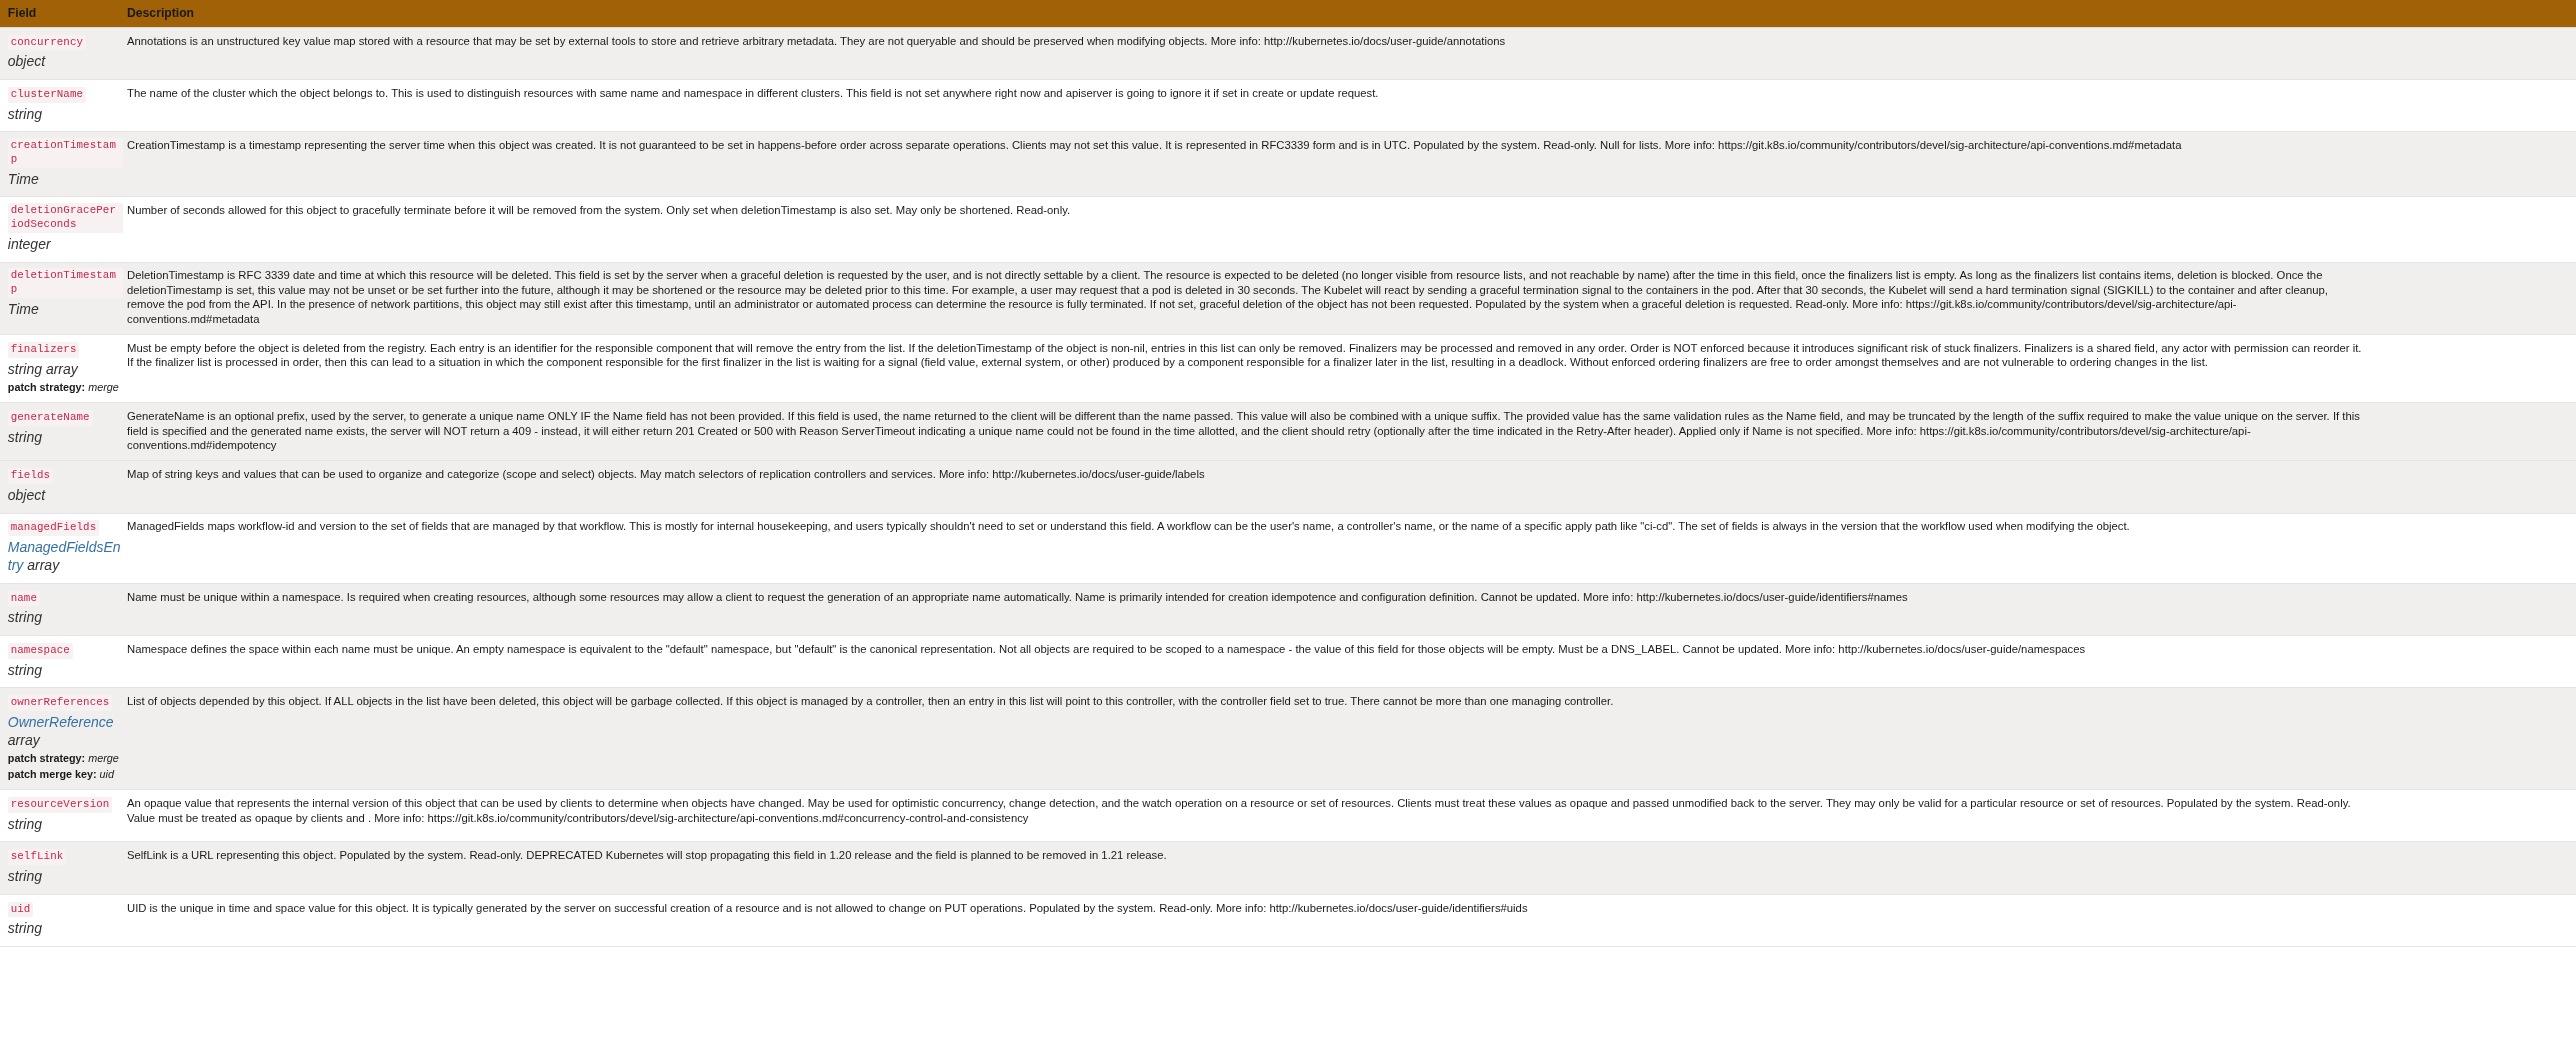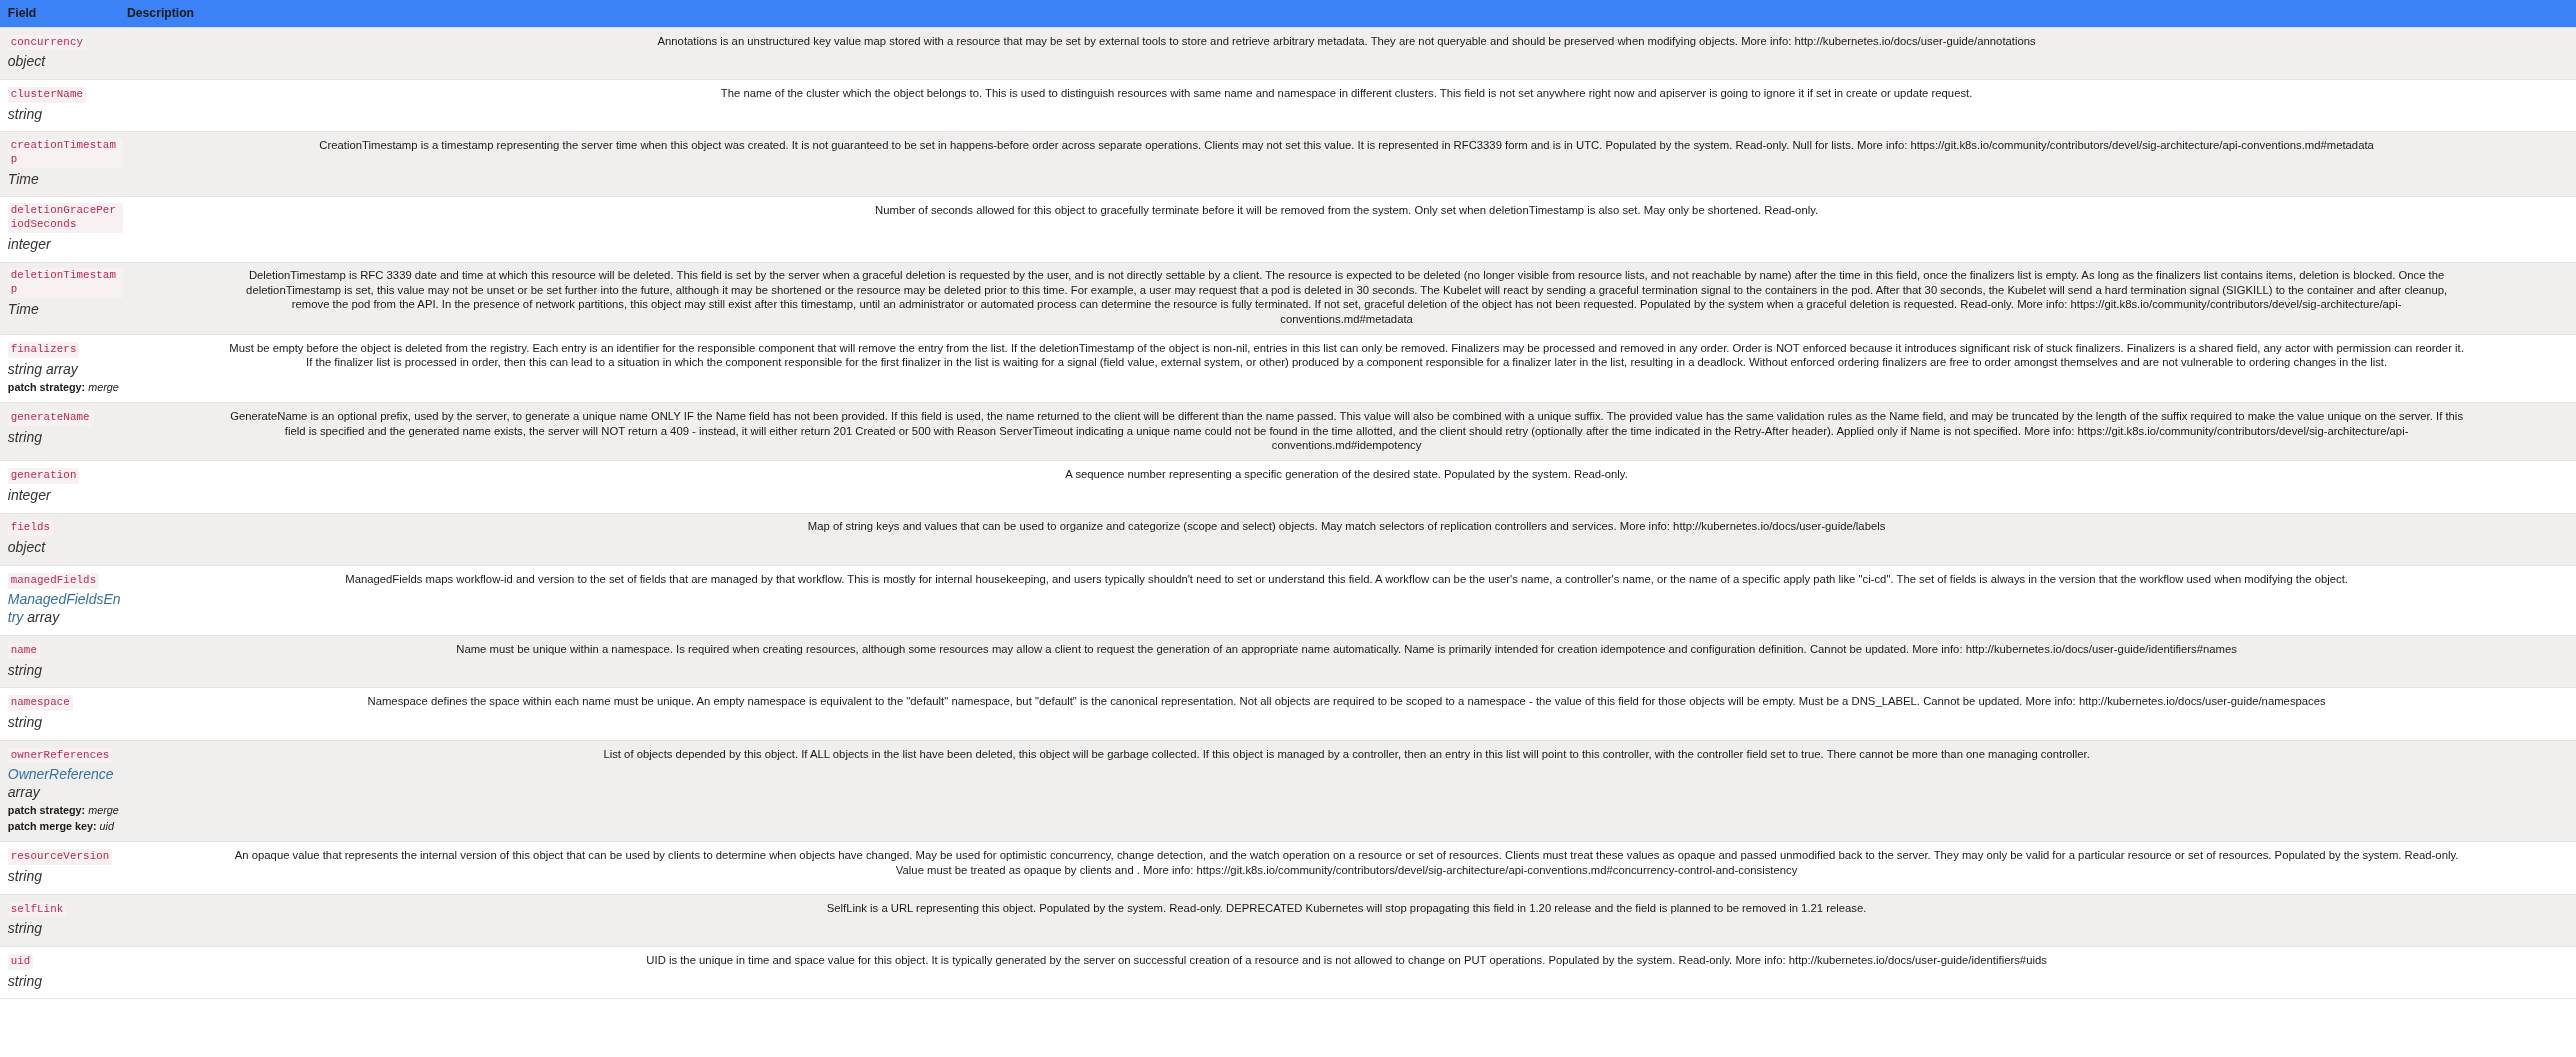--- a/index.html
+++ b/index.html
@@ -26,21 +26,21 @@
   table.api-table col.c-desc { width: 2449px; }
 
   thead th {
     text-align: left;
     font-size: 12.2px;
     font-weight: bold;
     color: #1a1a1a;
     padding: 5.9px 5.9px 6.9px 7.8px;
     border-bottom: 1px solid #d9d9d9;
     vertical-align: top;
-    background: #3b82f6;
+    background: #a16207;
   }
   thead th.desc-head { padding-left: 0; }
 
   tbody td {
     vertical-align: top;
     padding: 5.9px 7.8px 7.8px 7.8px;
     font-size: 11.3px;
     line-height: 1.28;
     color: #1a1a1a;
     border-bottom: 1px solid #e4e4e4;
@@ -83,21 +83,21 @@
     color: #1a1a1a;
     margin-top: 2px;
   }
   .field-meta b { font-weight: bold; text-align: center; }
   .field-meta i { font-style: italic; }
 
   td.desc-cell {
     padding-left: 0;
     padding-right: 9.8px;
   }
-  .desc-line { display: block; white-space: nowrap; text-align: center; }
+  .desc-line { display: block; white-space: nowrap; }
 </style>
 </head>
 <body>
 
 <div class="doc">
   <table class="api-table">
     <colgroup>
       <col class="c-field">
       <col class="c-desc">
     </colgroup>
@@ -149,26 +149,20 @@
           </td>
         </tr>
         <tr class="shade">
           <td class="field-cell"><span class="field-name">generateName</span><span class="field-type">string</span></td>
           <td class="desc-cell">
             <span class="desc-line">GenerateName is an optional prefix, used by the server, to generate a unique name ONLY IF the Name field has not been provided. If this field is used, the name returned to the client will be different than the name passed. This value will also be combined with a unique suffix. The provided value has the same validation rules as the Name field, and may be truncated by the length of the suffix required to make the value unique on the server. If this</span>
             <span class="desc-line">field is specified and the generated name exists, the server will NOT return a 409 - instead, it will either return 201 Created or 500 with Reason ServerTimeout indicating a unique name could not be found in the time allotted, and the client should retry (optionally after the time indicated in the Retry-After header). Applied only if Name is not specified. More info: https://git.k8s.io/community/contributors/devel/sig-architecture/api-</span>
             <span class="desc-line">conventions.md#idempotency</span>
           </td>
         </tr>
-        <tr class="plain">
-          <td class="field-cell"><span class="field-name">generation</span><span class="field-type">integer</span></td>
-          <td class="desc-cell">
-            <span class="desc-line">A sequence number representing a specific generation of the desired state. Populated by the system. Read-only.</span>
-          </td>
-        </tr>
         <tr class="shade">
           <td class="field-cell"><span class="field-name">fields</span><span class="field-type">object</span></td>
           <td class="desc-cell">
             <span class="desc-line">Map of string keys and values that can be used to organize and categorize (scope and select) objects. May match selectors of replication controllers and services. More info: http://kubernetes.io/docs/user-guide/labels</span>
           </td>
         </tr>
         <tr class="plain">
           <td class="field-cell"><span class="field-name">managedFields</span><span class="field-type"><a class="tlink">ManagedFieldsEntry</a><span> array</span></span></td>
           <td class="desc-cell">
             <span class="desc-line">ManagedFields maps workflow-id and version to the set of fields that are managed by that workflow. This is mostly for internal housekeeping, and users typically shouldn't need to set or understand this field. A workflow can be the user's name, a controller's name, or the name of a specific apply path like "ci-cd". The set of fields is always in the version that the workflow used when modifying the object.</span>

